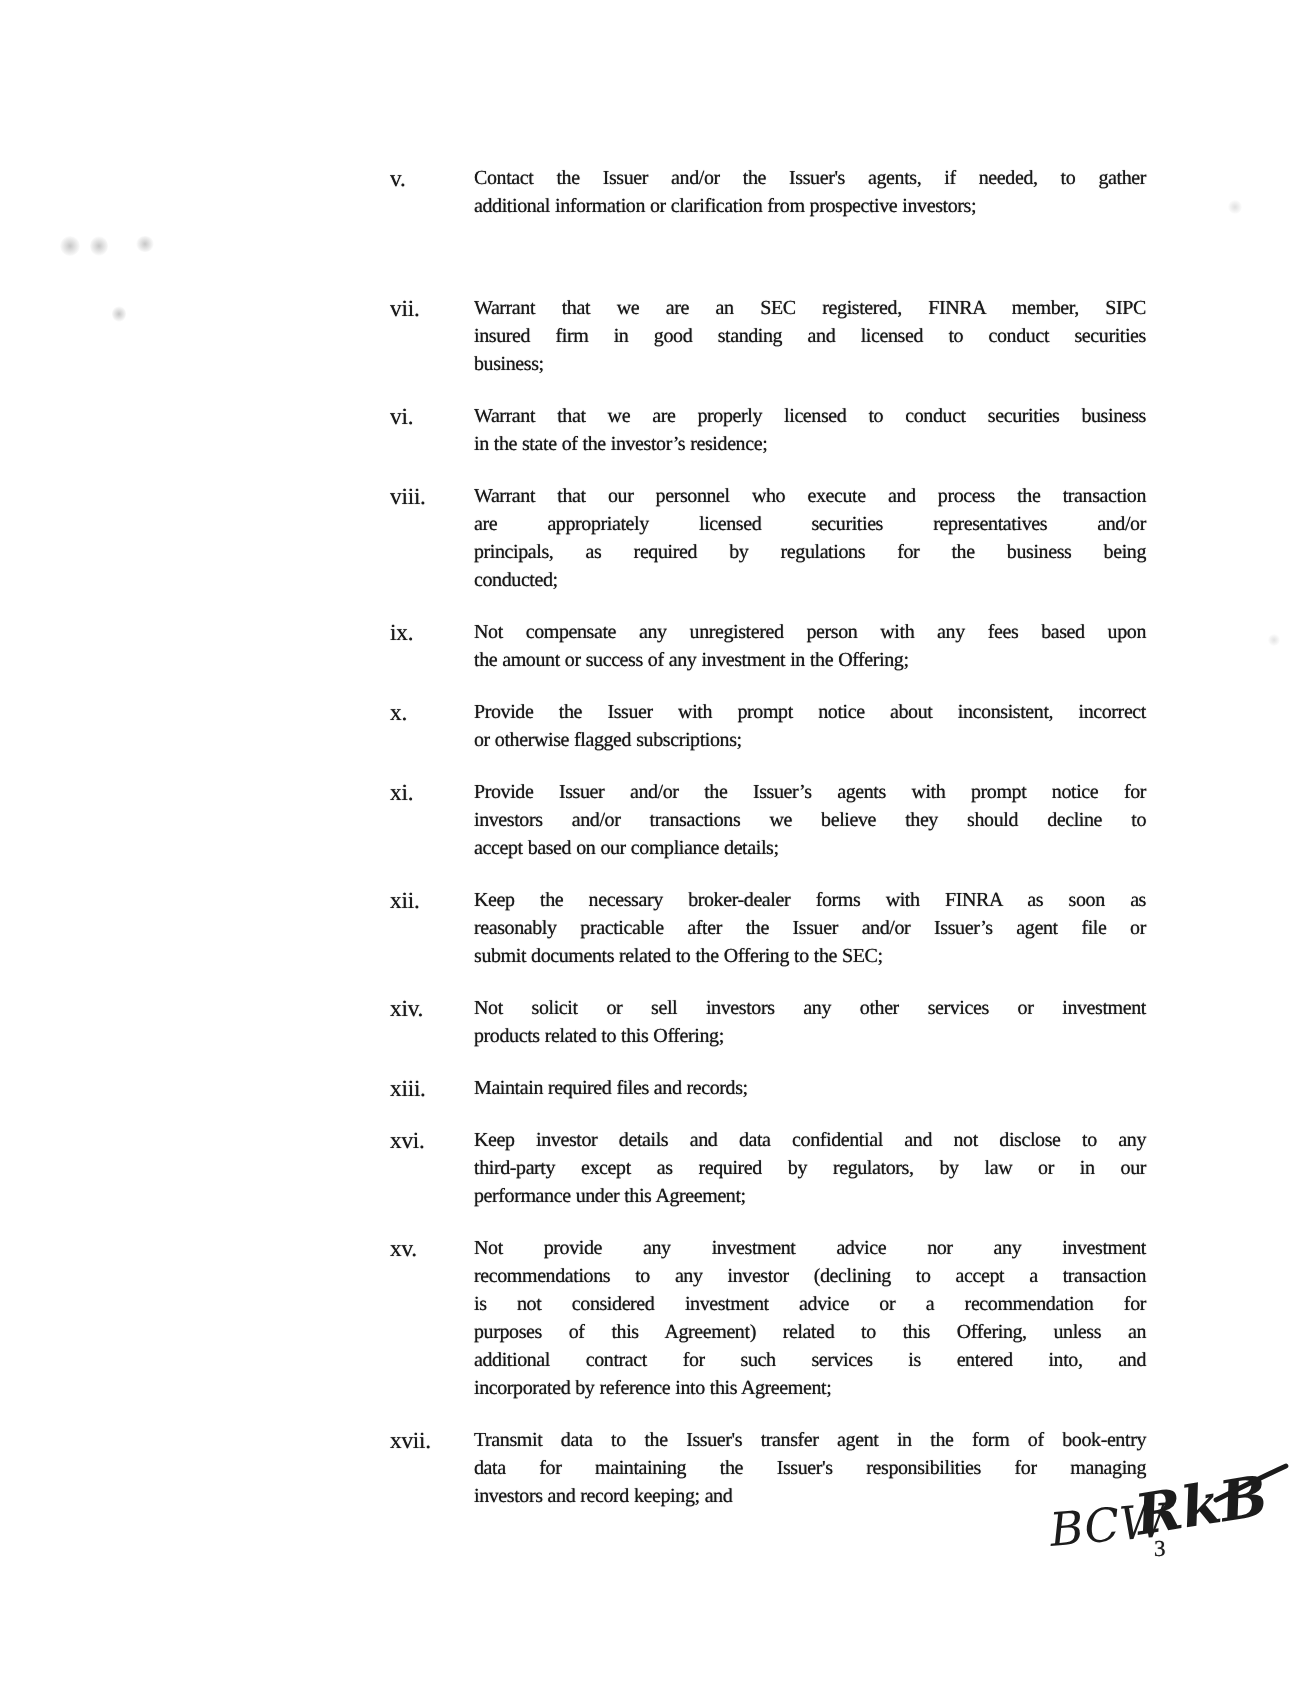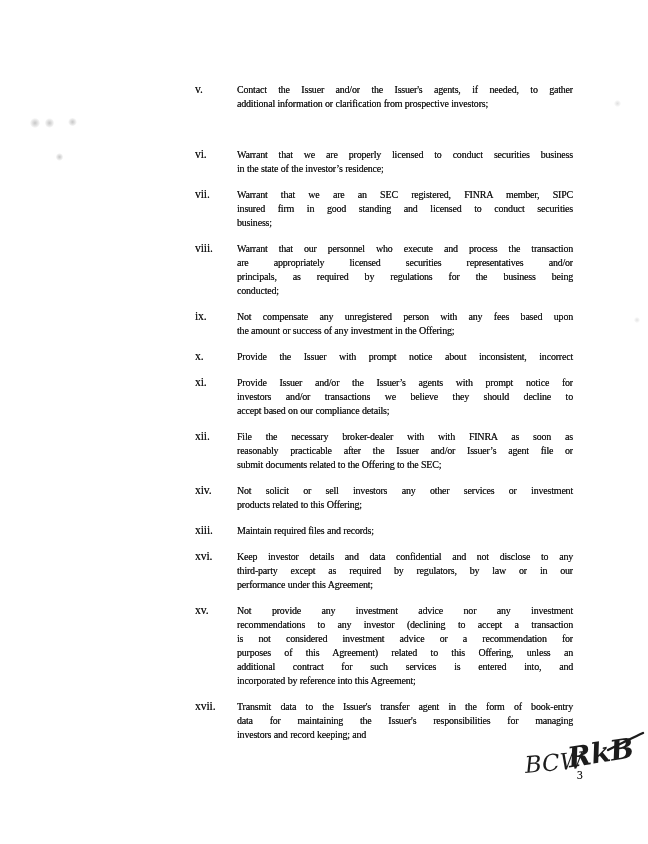--- a/index.html
+++ b/index.html
@@ -90,32 +90,32 @@
 
   <div class="list">
       <div class="item">
         <div class="numeral">v.</div>
         <div class="para">
           <div class="ln">Contact the Issuer and/or the Issuer's agents, if needed, to gather</div>
           <div class="ln last">additional information or clarification from prospective investors;</div>
         </div>
       </div>
       <div class="item">
-        <div class="numeral">vi.</div>
-        <div class="para">
-          <div class="ln">Warrant that we are properly licensed to conduct securities business</div>
-          <div class="ln last">in the state of the investor’s residence;</div>
-        </div>
-      </div>
-      <div class="item">
         <div class="numeral">vii.</div>
         <div class="para">
           <div class="ln">Warrant that we are an SEC registered, FINRA member, SIPC</div>
           <div class="ln">insured firm in good standing and licensed to conduct securities</div>
           <div class="ln last">business;</div>
+        </div>
+      </div>
+      <div class="item">
+        <div class="numeral">vi.</div>
+        <div class="para">
+          <div class="ln">Warrant that we are properly licensed to conduct securities business</div>
+          <div class="ln last">in the state of the investor’s residence;</div>
         </div>
       </div>
       <div class="item">
         <div class="numeral">viii.</div>
         <div class="para">
           <div class="ln">Warrant that our personnel who execute and process the transaction</div>
           <div class="ln">are appropriately licensed securities representatives and/or</div>
           <div class="ln">principals, as required by regulations for the business being</div>
           <div class="ln last">conducted;</div>
         </div>
@@ -124,34 +124,35 @@
         <div class="numeral">ix.</div>
         <div class="para">
           <div class="ln">Not compensate any unregistered person with any fees based upon</div>
           <div class="ln last">the amount or success of any investment in the Offering;</div>
         </div>
       </div>
       <div class="item">
         <div class="numeral">x.</div>
         <div class="para">
           <div class="ln">Provide the Issuer with prompt notice about inconsistent, incorrect</div>
+          <div class="ln last">or otherwise flagged subscriptions;</div>
         </div>
       </div>
       <div class="item">
         <div class="numeral">xi.</div>
         <div class="para">
           <div class="ln">Provide Issuer and/or the Issuer’s agents with prompt notice for</div>
           <div class="ln">investors and/or transactions we believe they should decline to</div>
           <div class="ln last">accept based on our compliance details;</div>
         </div>
       </div>
       <div class="item">
         <div class="numeral">xii.</div>
         <div class="para">
-          <div class="ln">File the necessary broker-dealer with with FINRA as soon as</div>
+          <div class="ln">Keep the necessary broker-dealer forms with FINRA as soon as</div>
           <div class="ln">reasonably practicable after the Issuer and/or Issuer’s agent file or</div>
           <div class="ln last">submit documents related to the Offering to the SEC;</div>
         </div>
       </div>
       <div class="item">
         <div class="numeral">xiv.</div>
         <div class="para">
           <div class="ln">Not solicit or sell investors any other services or investment</div>
           <div class="ln last">products related to this Offering;</div>
         </div>

